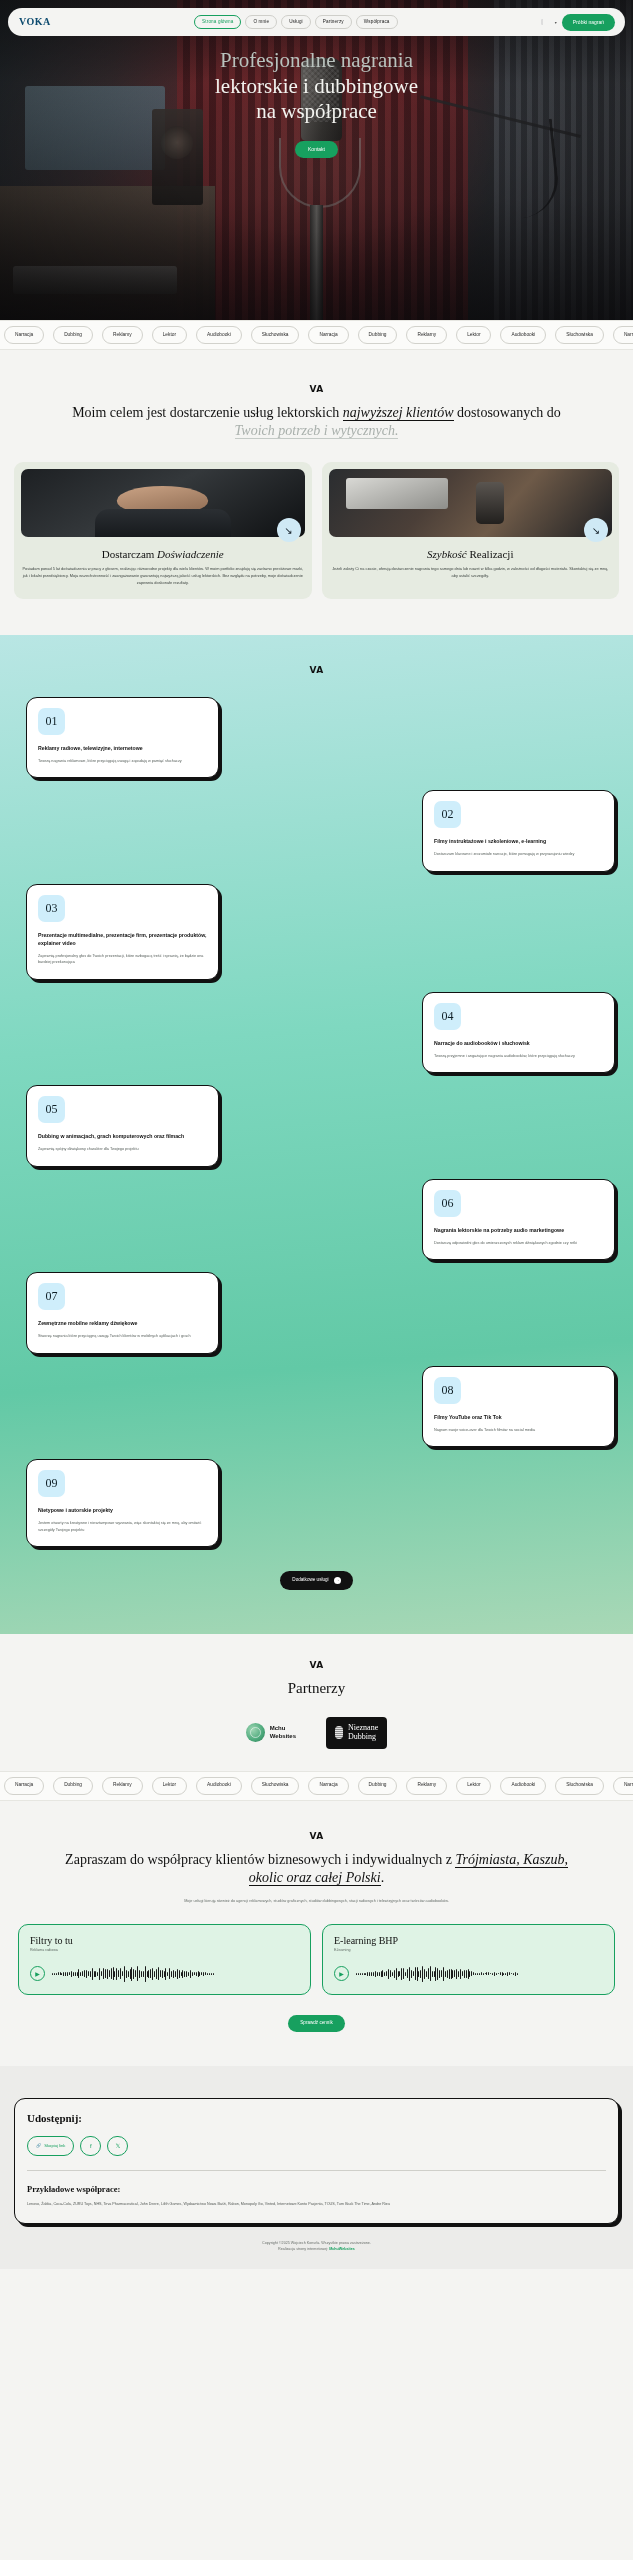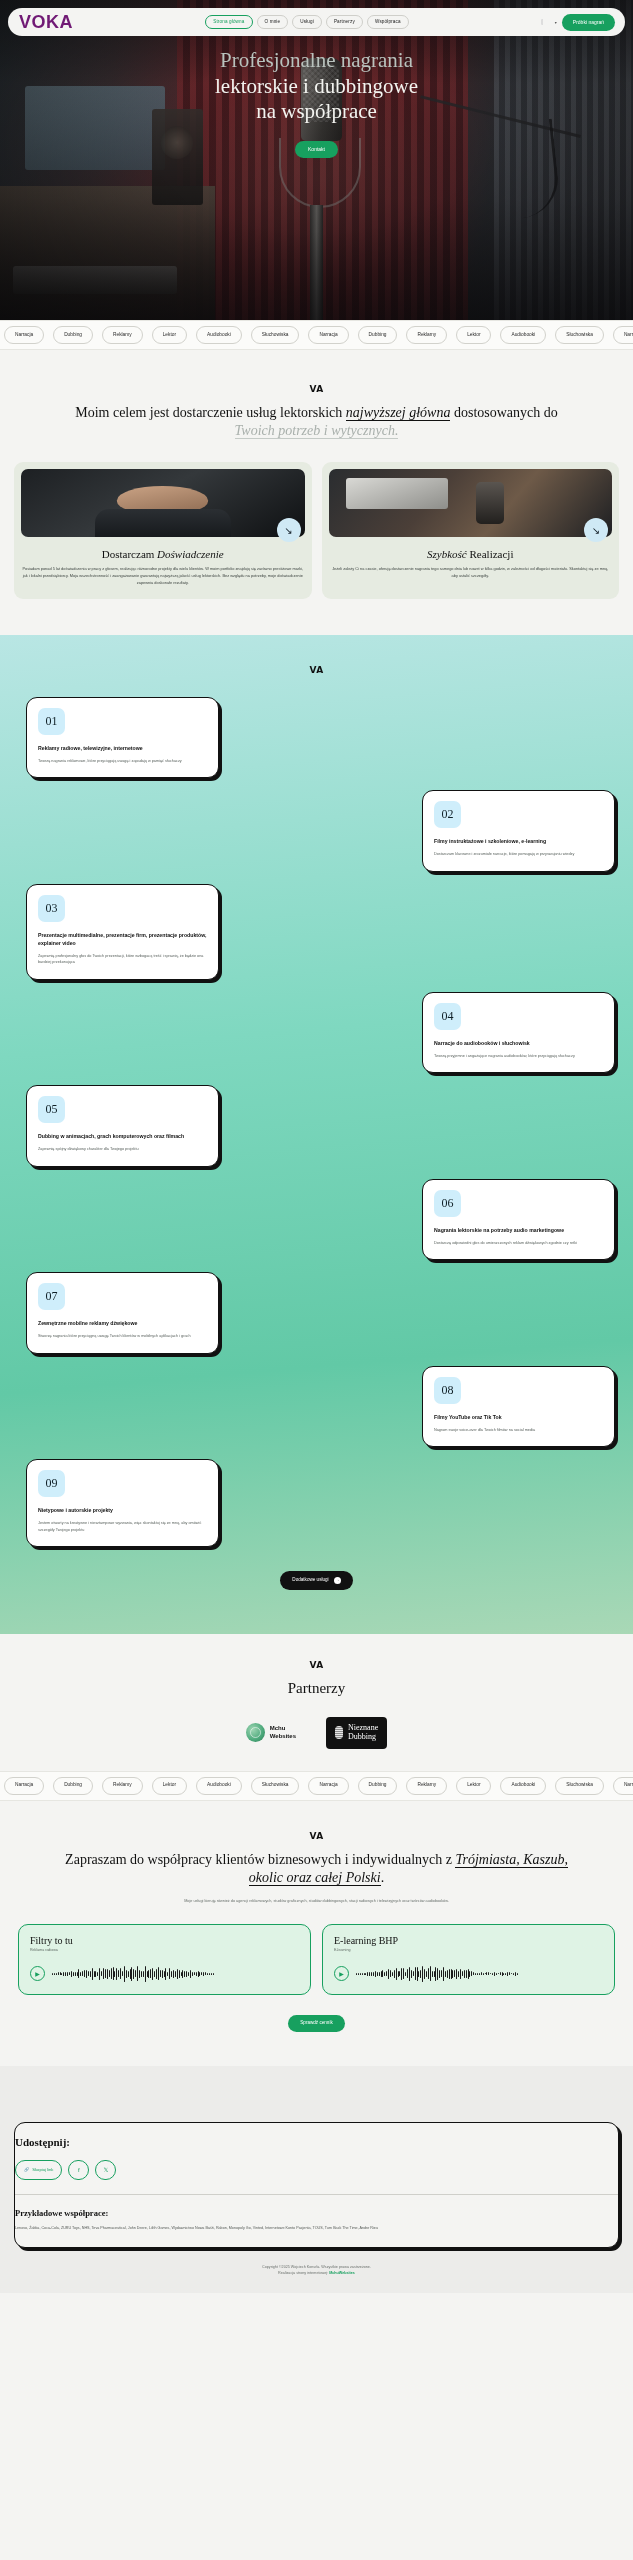--- a/index.html
+++ b/index.html
@@ -99,23 +99,23 @@
   }
 
   
   .navwrap { position: absolute; top: 8px; left: 0; width: 100%; z-index: 20; padding: 0 8px; }
   .nav {
     background: #f4f4f2; border-radius: 26px;
     height: 28px; display: flex; align-items: center;
     padding: 0 8px; gap: 6px;
   }
   .logo {
-    font-family: Liberation Sans, sans-serif;
-    font-weight: 700; font-size: 18px; letter-spacing: .5px;
-    color: #701a75; line-height: 1; padding-left: 3px;
+    font-family: Liberation Serif, serif;
+    font-weight: 700; font-size: 10px; letter-spacing: .5px;
+    color: #0c4a6e; line-height: 1; padding-left: 3px;
   }
   .nav-links { display: flex; gap: 4px; margin: 0 auto; }
   .nav-link {
     font-size: 4.6px; letter-spacing: .15px; color: #222;
     border: .6px solid #cfcfca; border-radius: 12px;
     padding: 3.4px 7px; white-space: nowrap; cursor: pointer;
     background: #f4f4f2; line-height: 1;
   }
   .nav-link.active { border-color: #17a05f; color: #17a05f; }
   .nav-right { display: flex; align-items: center; gap: 5px; padding-right: 2px; }
@@ -307,21 +307,21 @@
     margin-top: 20px; display: inline-block; background: #17a05f; color: #fff;
     border: none; border-radius: 14px; font-size: 4.6px; padding: 6px 12px;
     cursor: pointer; font-family: inherit; line-height: 1;
   }
 
   
   .footer { background: #ececea; padding: 32px 14px 16px; }
   .footer-cards { display: flex; gap: 11px; }
   .fcol {
     flex: 1; background: #f4f4f2; border: 1.4px solid #111; border-radius: 11px;
-    box-shadow: 3px 3px 0 #111; padding: 13px 0 15px; margin-top: 24px;
+    box-shadow: 3px 3px 0 #111; padding: 13px 12px 15px;
   }
   .fcol-h3 { font-family: "Liberation Serif", serif; font-size: 11px; color: #111; }
   .share-row { display: flex; gap: 6px; margin-top: 12px; }
   .share-btn {
     border: 1px solid #17a05f; border-radius: 12px; color: #17a05f;
     font-size: 4.2px; padding: 6px 8px; display: flex; align-items: center; gap: 3px;
     cursor: pointer; background: transparent; font-family: inherit; line-height: 1;
   }
   .share-btn.sq { width: 21px; justify-content: center; padding: 6px 0; font-size: 6px; }
   .fdiv { height: 1px; background: #cfcfca; margin: 14px 0 13px; }
@@ -406,21 +406,21 @@
         <span class="pill">Lektor</span>
         <span class="pill">Audiobooki</span>
         <span class="pill">Słuchowiska</span>
         <span class="pill">Narracja</span>
       </div>
   </section>
 
   <section class="about">
     <div class="mark">VA</div>
     <h2 class="about-h2">
-      <span>Moim celem jest dostarczenie usług lektorskich </span><em>najwyższej główna</em><span> dostosowanych do </span><span class="muted">Twoich potrzeb i wytycznych.</span>
+      <span>Moim celem jest dostarczenie usług lektorskich </span><em>najwyższej klientów</em><span> dostosowanych do </span><span class="muted">Twoich potrzeb i wytycznych.</span>
     </h2>
 
     <div class="cards-2">
       <article class="fcard">
         <div class="fcard-img a"></div>
         <div class="arrow-badge">↘</div>
         <h3 class="fcard-title"><span>Dostarczam </span><em>Doświadczenie</em></h3>
         <p class="fcard-body">Posiadam ponad 5 lat doświadczenia w pracy z głosem, realizując różnorodne projekty dla wielu klientów. W moim portfolio znajdują się zarówno prestiżowe marki, jak i lokalni przedsiębiorcy. Moja wszechstronność i zaangażowanie gwarantują najwyższą jakość usług lektorskich. Bez względu na potrzeby, moje doświadczenie zapewnia doskonałe rezultaty.</p>
       </article>
 

